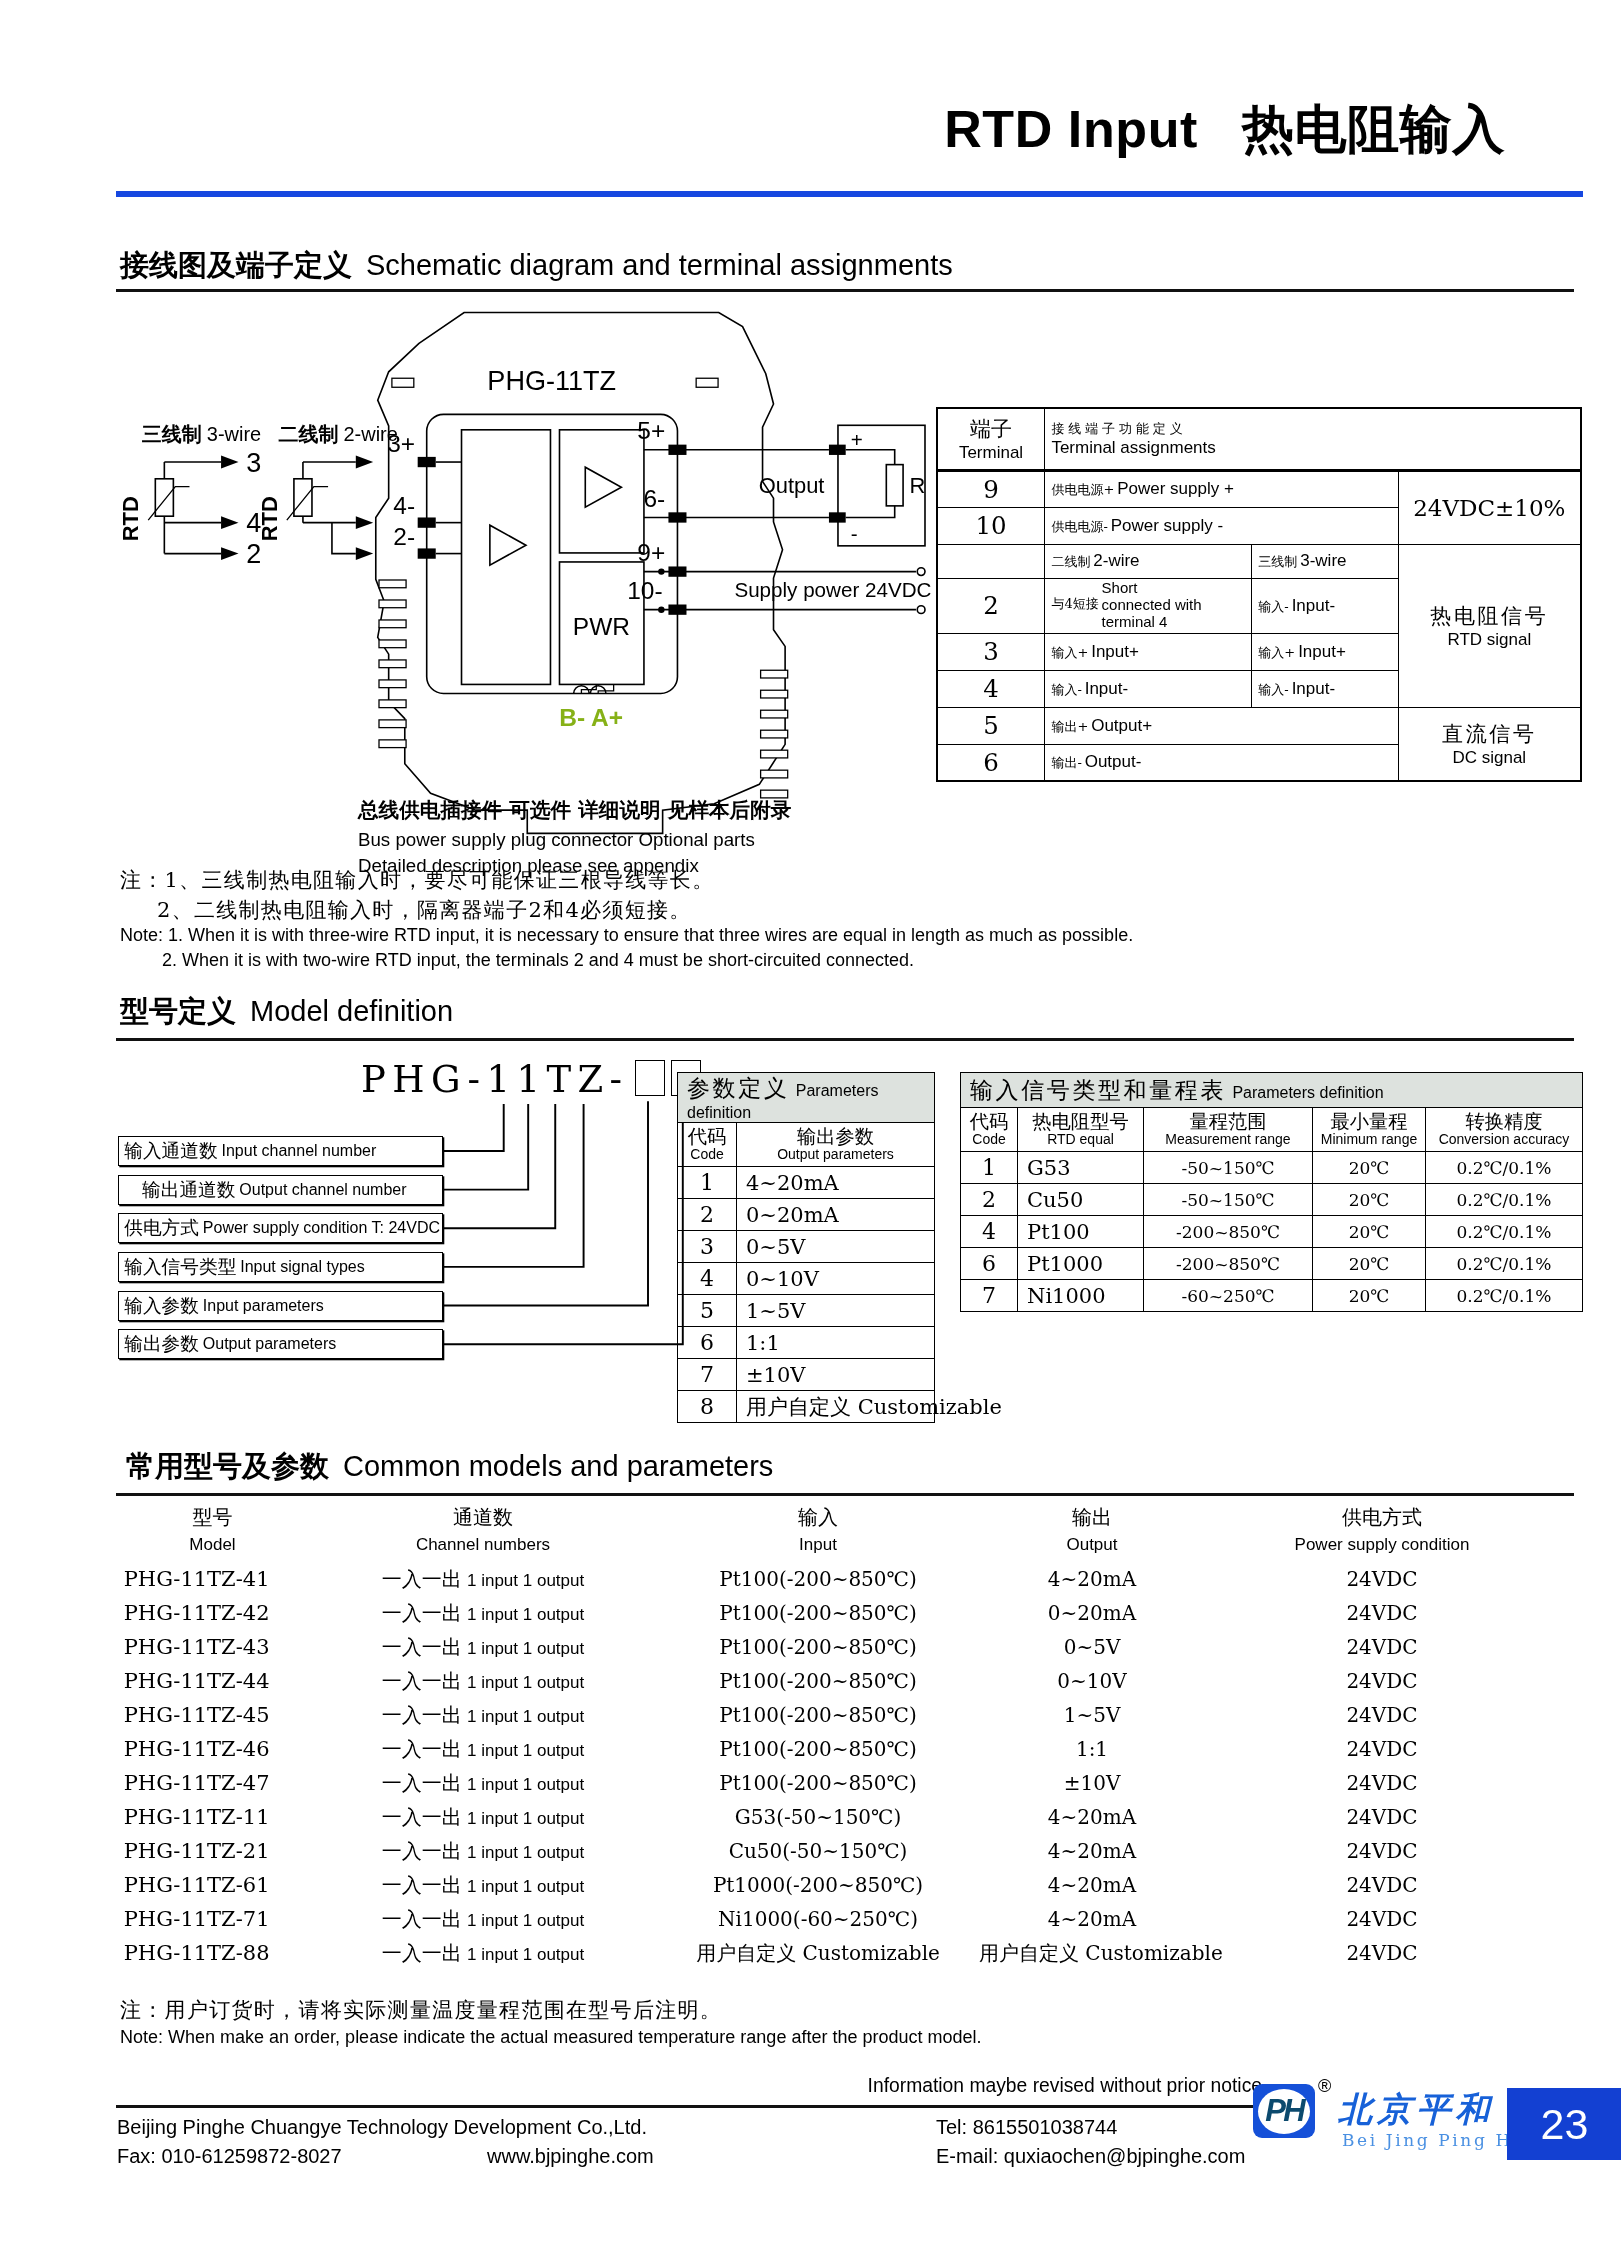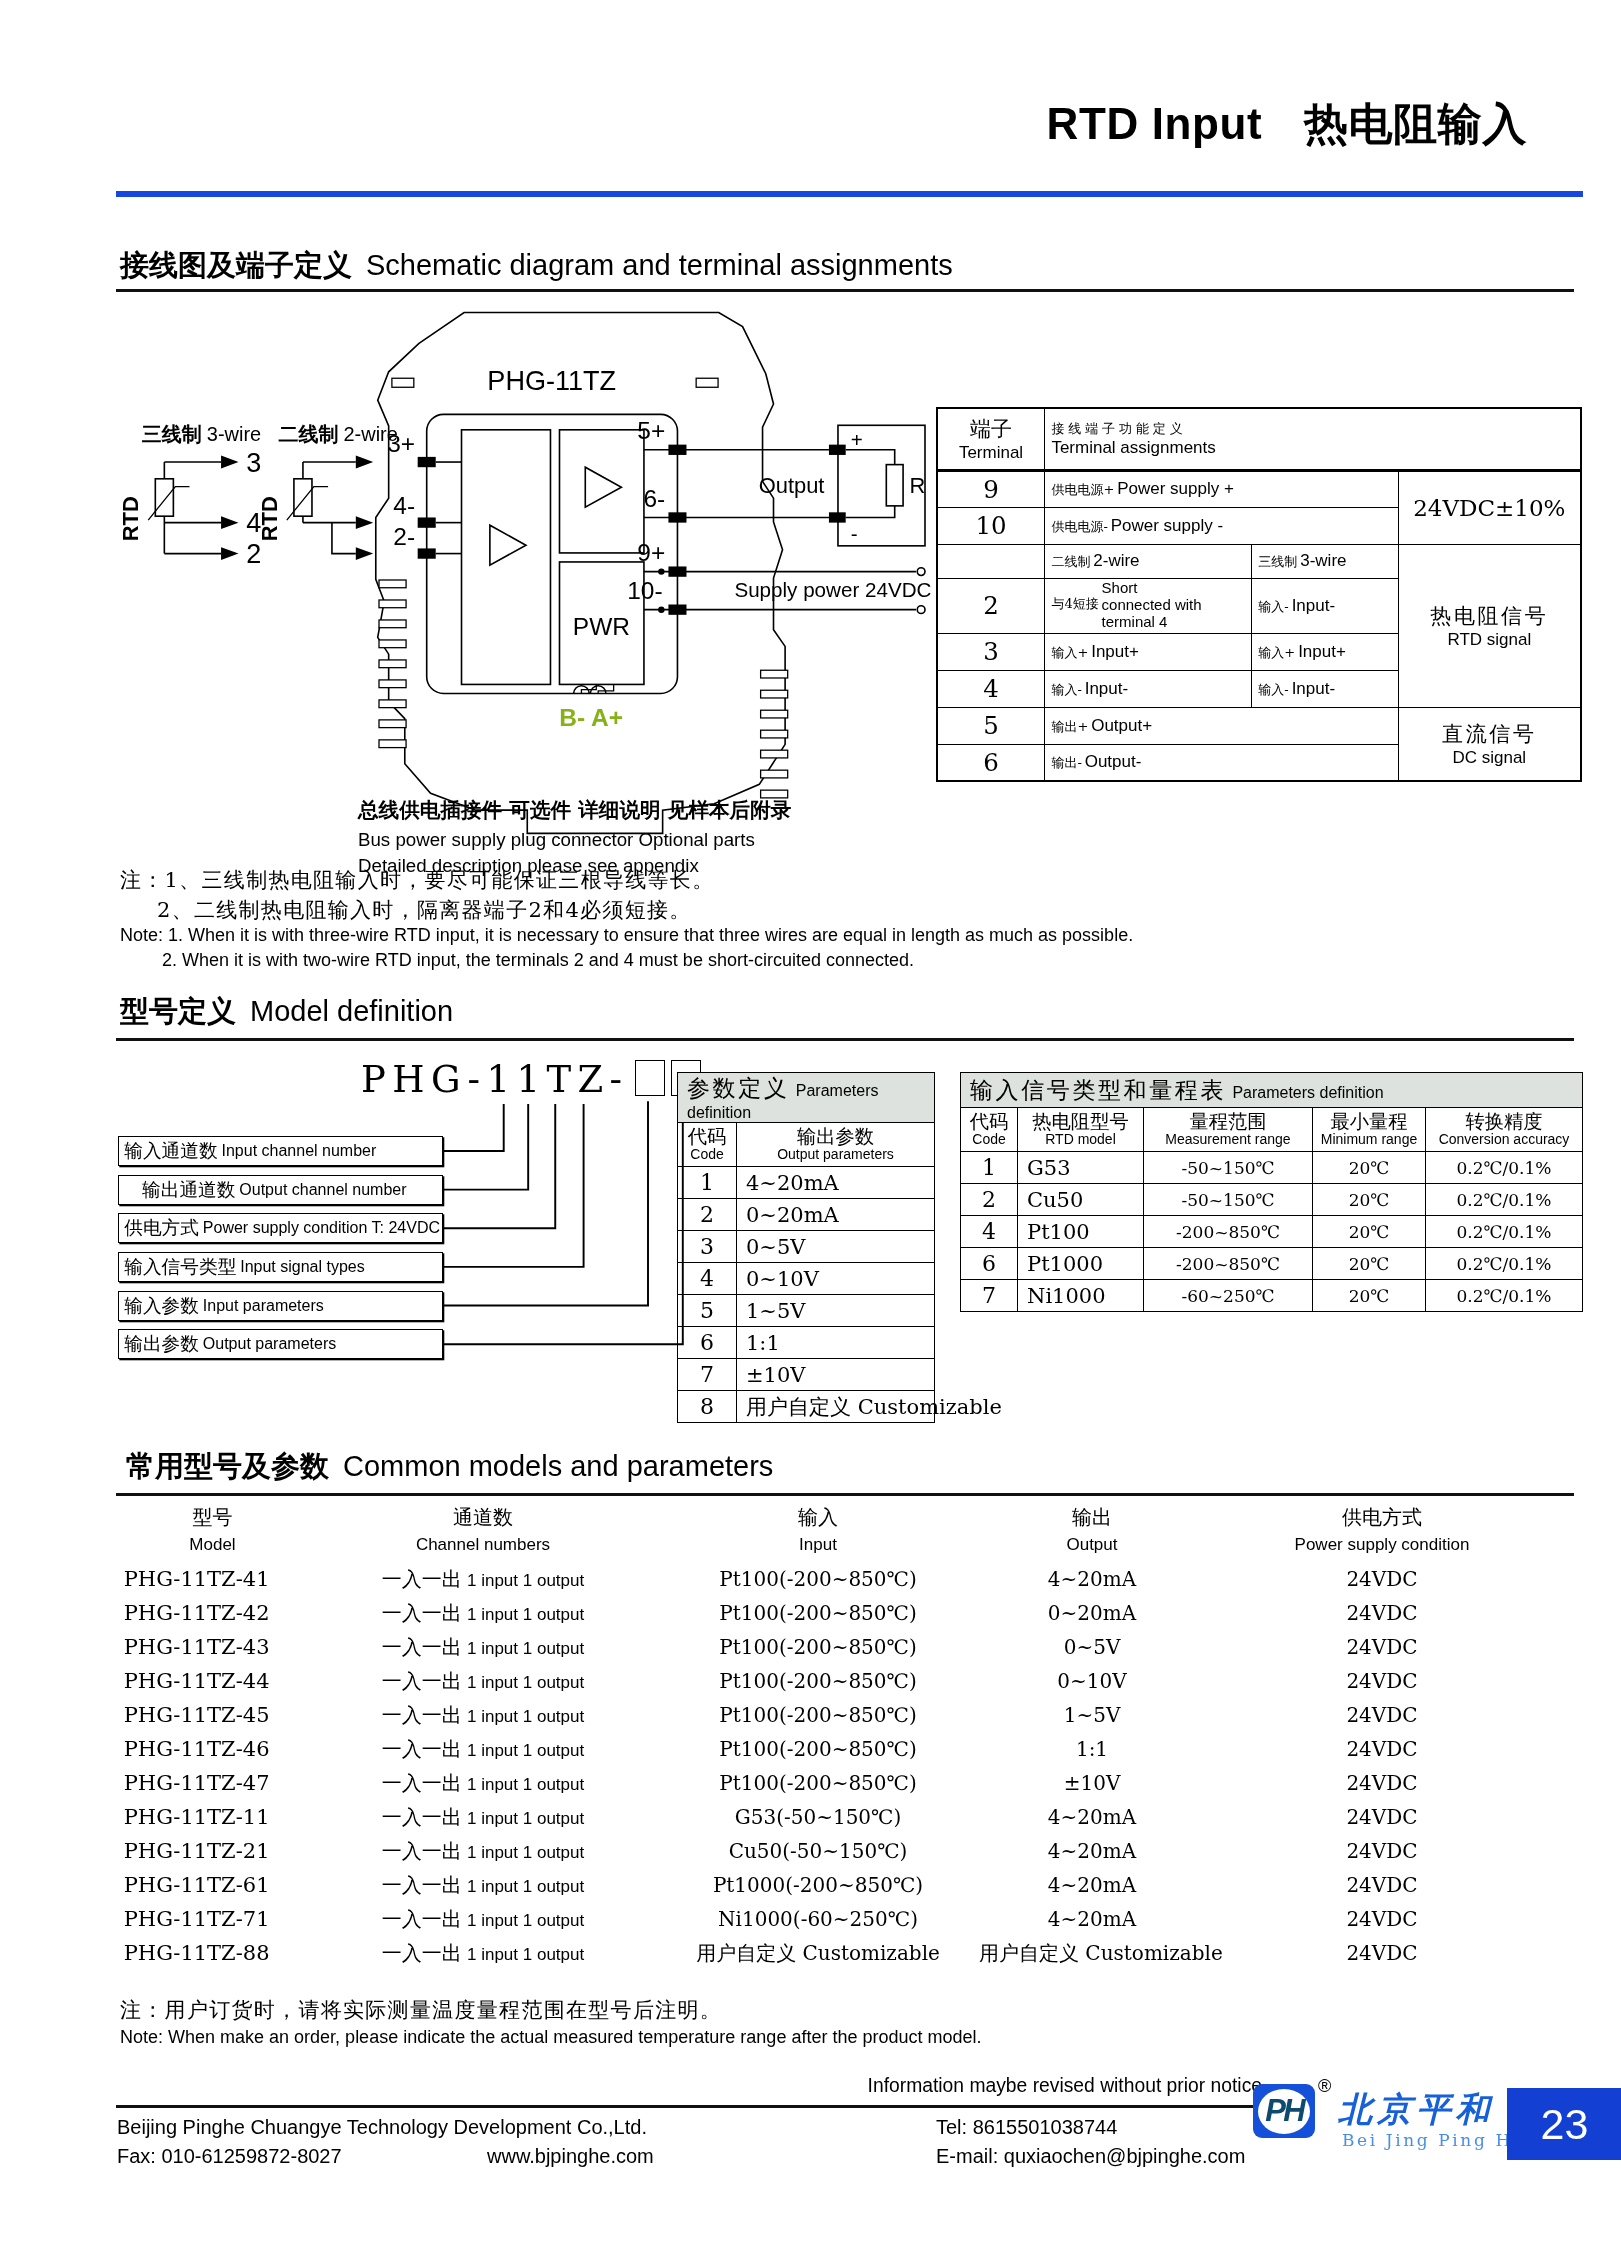--- a/index.html
+++ b/index.html
@@ -2,21 +2,21 @@
 <html style="font-size:10.3px"><head>
 <meta charset="utf-8">
 <style>
   html,body{margin:0;padding:0;background:#888;}
   #page{position:relative;width:1621px;height:2261px;background:#fff;overflow:hidden;
         font-family:"Liberation Sans",sans-serif;color:#000;}
   .abs{position:absolute;}
   .zh{font-family:"DejaVu Sans",sans-serif;}
   .serif{font-family:"DejaVu Serif",serif;}
   
-  .pagetitle{font-size:44px;font-weight:700;letter-spacing:0.6px;white-space:nowrap;margin-left:22px;}
+  .pagetitle{font-size:52px;font-weight:700;letter-spacing:0.6px;white-space:nowrap;}
   .sechead{font-size:29px;white-space:nowrap;}
   .sechead .zh{font-weight:700;margin-right:14px;}
   .rule{background:#111;}
   .bluerule{background:#1647e0;}
   
   table.tt{border-collapse:collapse;table-layout:fixed;border:2.6px solid #000;}
   table.tt td{border:1.9px solid #000;padding:0 6.4px;vertical-align:middle;overflow:hidden;}
   table.tt tr.hdr td{border-bottom:3.2px solid #000;}
   .tno{font-family:"DejaVu Serif",serif;font-size:24.5px;text-align:center;}
   .cn{font-family:"DejaVu Serif",serif;font-size:13px;}
@@ -396,21 +396,21 @@
           <td colspan="5" class="graytitle">
       <span class="cn">输入信号类型和量程表</span><span class="en">Parameters definition</span></td>
         </tr>
     <tr class="colhdr" id="signal-head" style="height:44px;">
           <td>
             <span class="cn">代码</span>
             <span class="en">Code</span>
           </td>
           <td>
             <span class="cn">热电阻型号</span>
-            <span class="en">RTD model</span>
+            <span class="en">RTD equal</span>
           </td>
           <td>
             <span class="cn">量程范围</span>
             <span class="en">Measurement range</span>
           </td>
           <td>
             <span class="cn">最小量程</span>
             <span class="en">Minimum range</span>
           </td>
           <td>

